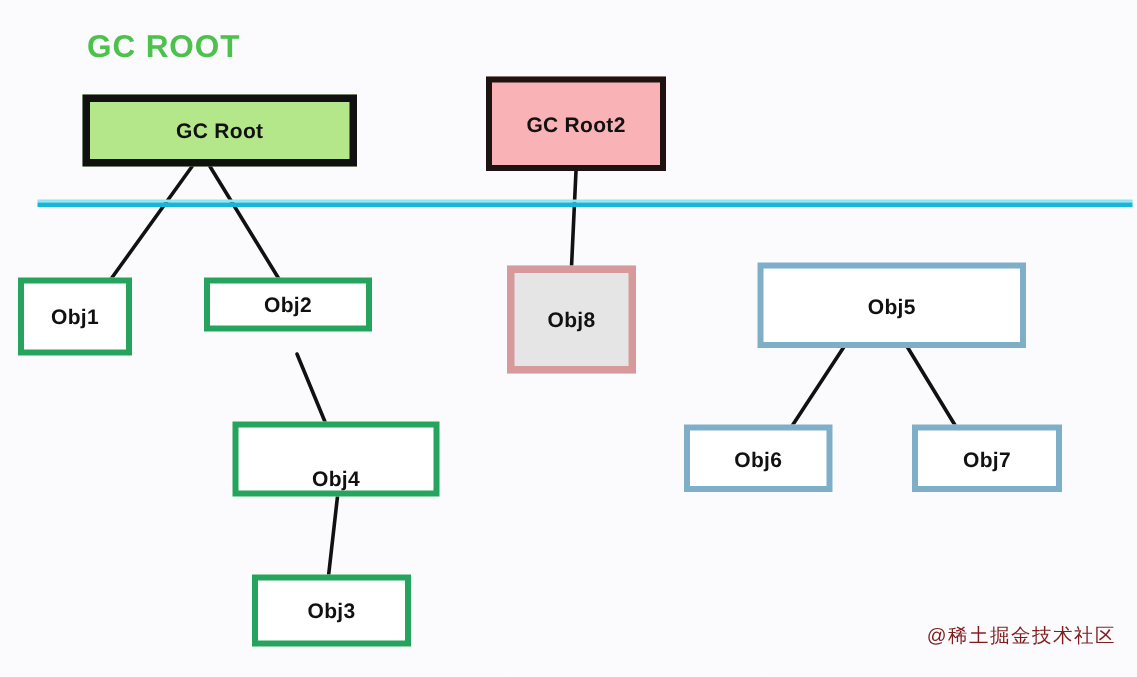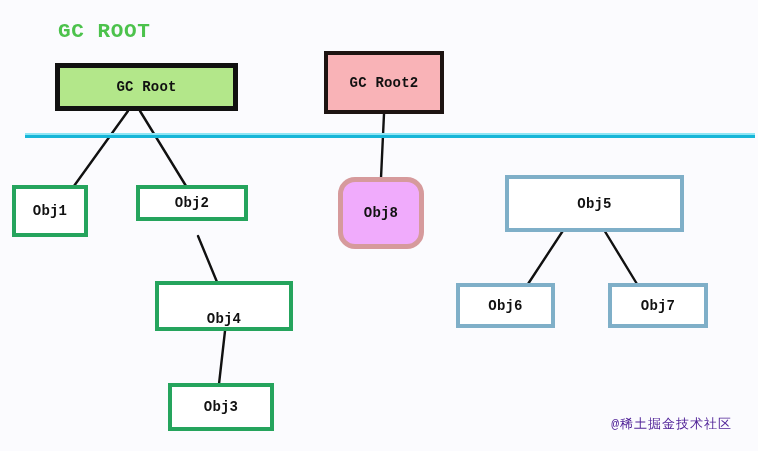--- a/index.html
+++ b/index.html
@@ -6,21 +6,21 @@
     margin: 0;
     padding: 0;
     background: #ffffff;
   }
   #canvas {
     position: relative;
     width: 758px;
     height: 451px;
     background: #fbfbfe;
     overflow: hidden;
-    font-family: Liberation Mono, monospace;
+    font-family: Liberation Sans, sans-serif;
   }
   #edges {
     position: absolute;
     left: 0;
     top: 0;
     width: 758px;
     height: 451px;
     pointer-events: none;
   }
   .title {
@@ -80,24 +80,24 @@
   .divider .glow {
     position: absolute;
     left: 0;
     top: -2px;
     width: 100%;
     height: 2px;
     background: #8fe6f5;
   }
   .watermark {
     position: absolute;
-    right: 26px;
+    right: 14px;
     bottom: 18px;
     font-size: 13px;
-    color: #4c1d95;
+    color: #7f1d1d;
     letter-spacing: 1px;
     white-space: nowrap;
     z-index: 4;
   }
 </style>
 </head>
 <body>
 
 <div id="canvas" style="background: rgb(251, 251, 254);">
 
@@ -131,21 +131,21 @@
     </div>
     <div class="node green" style="left: 136px; top: 185px; width: 112px; height: 36px; background: rgb(255, 255, 255); border-color: rgb(37, 164, 93);">
       <span>Obj2</span>
     </div>
     <div class="node green" style="left: 155px; top: 281px; width: 138px; height: 50px; background: rgb(255, 255, 255); border-color: rgb(37, 164, 93); align-items: flex-end;">
       <span>Obj4</span>
     </div>
     <div class="node green" style="left: 168px; top: 383px; width: 106px; height: 48px; background: rgb(255, 255, 255); border-color: rgb(37, 164, 93);">
       <span>Obj3</span>
     </div>
-    <div class="node rose" style="left: 338px; top: 177px; width: 86px; height: 72px; background: #f0abfc; border-color: rgb(214, 154, 156); border-radius: 17px;">
+    <div class="node rose" style="left: 338px; top: 177px; width: 86px; height: 72px; background: #e5e5e5; border-color: rgb(214, 154, 156);">
       <span>Obj8</span>
     </div>
     <div class="node blue" style="left: 492px; top: 175px; width: 179px; height: 57px; background: rgb(255, 255, 255); border-color: rgb(127, 175, 200); margin-left: 13px;">
       <span>Obj5</span>
     </div>
     <div class="node blue" style="left: 456px; top: 283px; width: 99px; height: 45px; background: rgb(255, 255, 255); border-color: rgb(127, 175, 200);">
       <span>Obj6</span>
     </div>
     <div class="node blue" style="left: 608px; top: 283px; width: 100px; height: 45px; background: rgb(255, 255, 255); border-color: rgb(127, 175, 200);">
       <span>Obj7</span>

